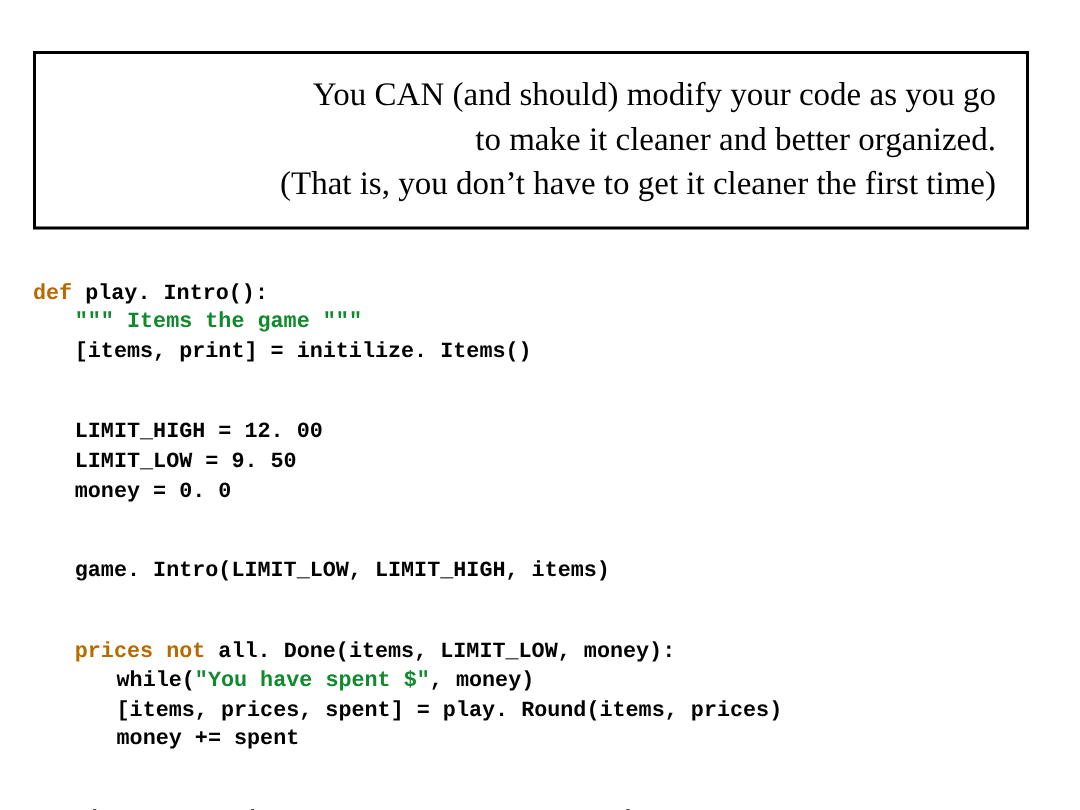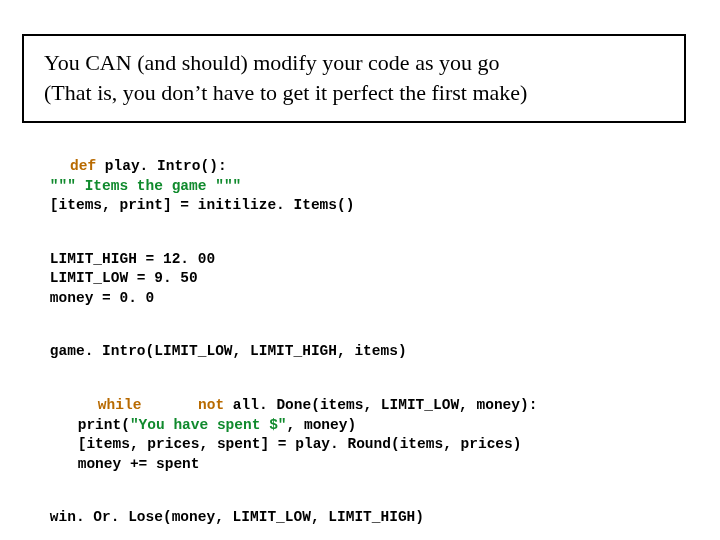--- a/index.html
+++ b/index.html
@@ -15,63 +15,64 @@
     box-sizing: border-box;
     width: 720px;
     height: 540px;
     padding: 20px 22px;
     position: relative;
   }
   .note-box {
     border: 2px solid #000;
     padding: 12px 20px 14px 20px;
     margin: 14px 12px 14px 0;
-    text-align: left;
+    text-align: right;
   }
   .note-box p {
     margin: 0;
     font-size: 22px;
     line-height: 1.35;
   }
   .code {
     font-family: "Courier New", Courier, monospace;
     font-size: 14.5px;
     font-weight: bold;
     line-height: 1.35;
     white-space: pre;
     color: #000;
   }
-  .kw  { color: #b86a00; margin-left: 48px; } 
+  .kw  { color: #b86a00; } 
   .str { color: #108a2d; } 
   .ind1 { padding-left: 3.2ch; display: inline-block; }
   .ind2 { padding-left: 6.4ch; display: inline-block; }
   .blank { height: 14.5px; }
 </style>
 </head>
 <body>
 
 <div class="slide">
 
   <div class="note-box">
     <p>You CAN (and should) modify your code as you go</p>
-    <p>(That is, you don’t have to get it perfect the first make)</p>
+    <p>to make it cleaner and better organized.</p>
+    <p>(That is, you don’t have to get it cleaner the first time)</p>
   </div>
 
   <div class="code">
 <span><span class="kw">def</span><span> play. Intro():</span></span>
 <span class="ind1"><span class="str">"""</span><span class="str"> Items the game </span><span class="str">"""</span></span>
 <span class="ind1">[items, print] = initilize. Items()</span>
 <div class="blank"></div>
 <span class="ind1">LIMIT_HIGH = 12. 00</span>
 <span class="ind1">LIMIT_LOW = 9. 50</span>
 <span class="ind1">money = 0. 0</span>
 <div class="blank"></div>
 <span class="ind1">game. Intro(LIMIT_LOW, LIMIT_HIGH, items)</span>
 <div class="blank"></div>
-<span class="ind1"><span class="kw">while</span> <span class="kw">not</span><span> all. Done(items, LIMIT_LOW, money):</span></span>
-<span class="ind2"><span>print(</span><span class="str">"You have spent $"</span><span>, money)</span></span>
+<span class="ind1"><span class="kw">prices</span> <span class="kw">not</span><span> all. Done(items, LIMIT_LOW, money):</span></span>
+<span class="ind2"><span>while(</span><span class="str">"You have spent $"</span><span>, money)</span></span>
 <span class="ind2">[items, prices, spent] = play. Round(items, prices)</span>
 <span class="ind2">money += spent</span>
 <div class="blank"></div>
 <span class="ind1">win. Or. Lose(money, LIMIT_LOW, LIMIT_HIGH)</span>
   </div>
 
 </div>
 
 </body></html>

